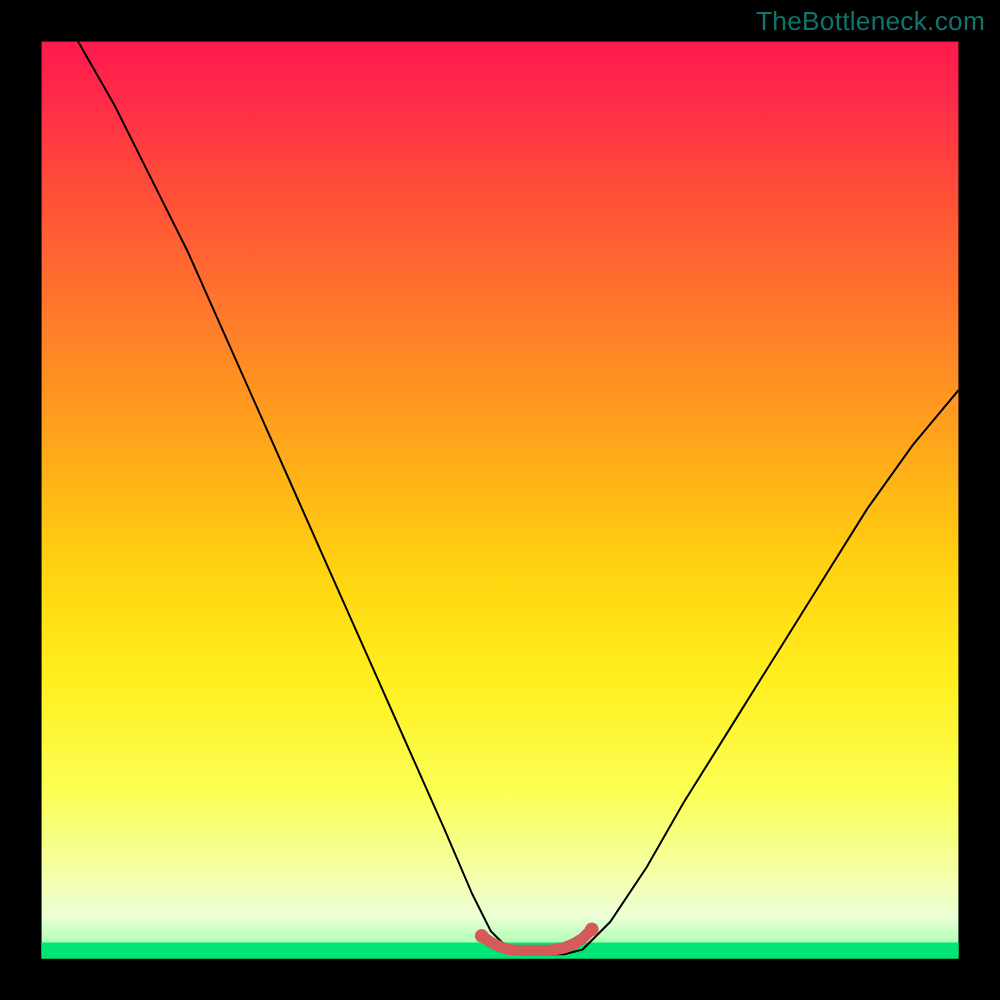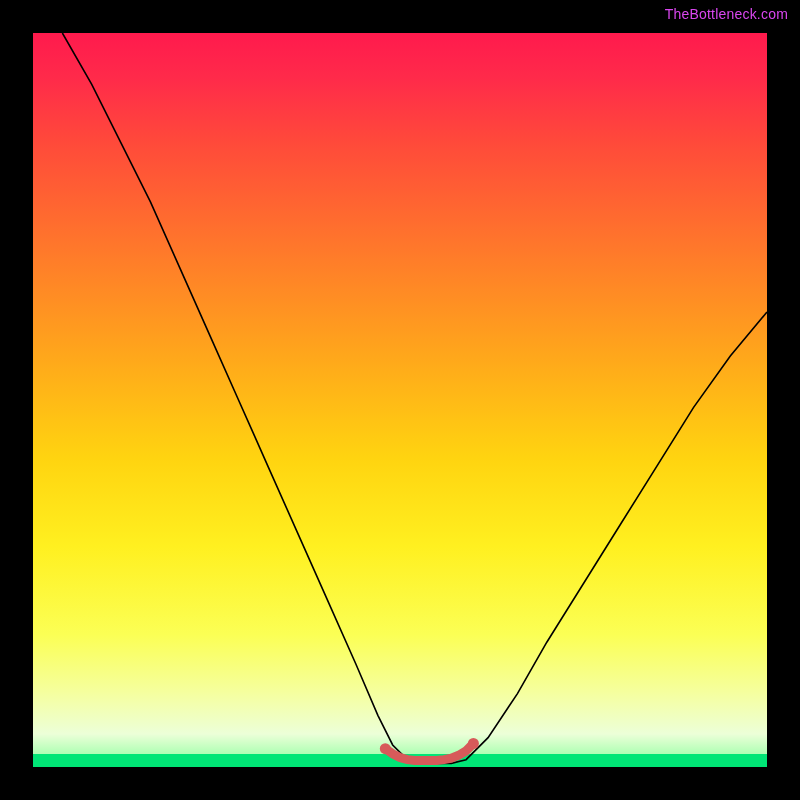--- a/index.html
+++ b/index.html
@@ -8,22 +8,22 @@
     height: 800px;
     background: #000;
     position: relative;
     overflow: hidden;
     font-family: Arial, sans-serif;
   }
   .watermark {
     position: absolute;
     top: 6px;
     right: 12px;
-    color: #d946ef;
-    font-size: 14px;
+    color: #0f766e;
+    font-size: 21px;
     font-weight: 500;
     z-index: 3;
     letter-spacing: 0.2px;
     text-align: right;
   }
   .plot-area {
     position: absolute;
     left: 33px;
     top: 33px;
     bottom: 33px;

